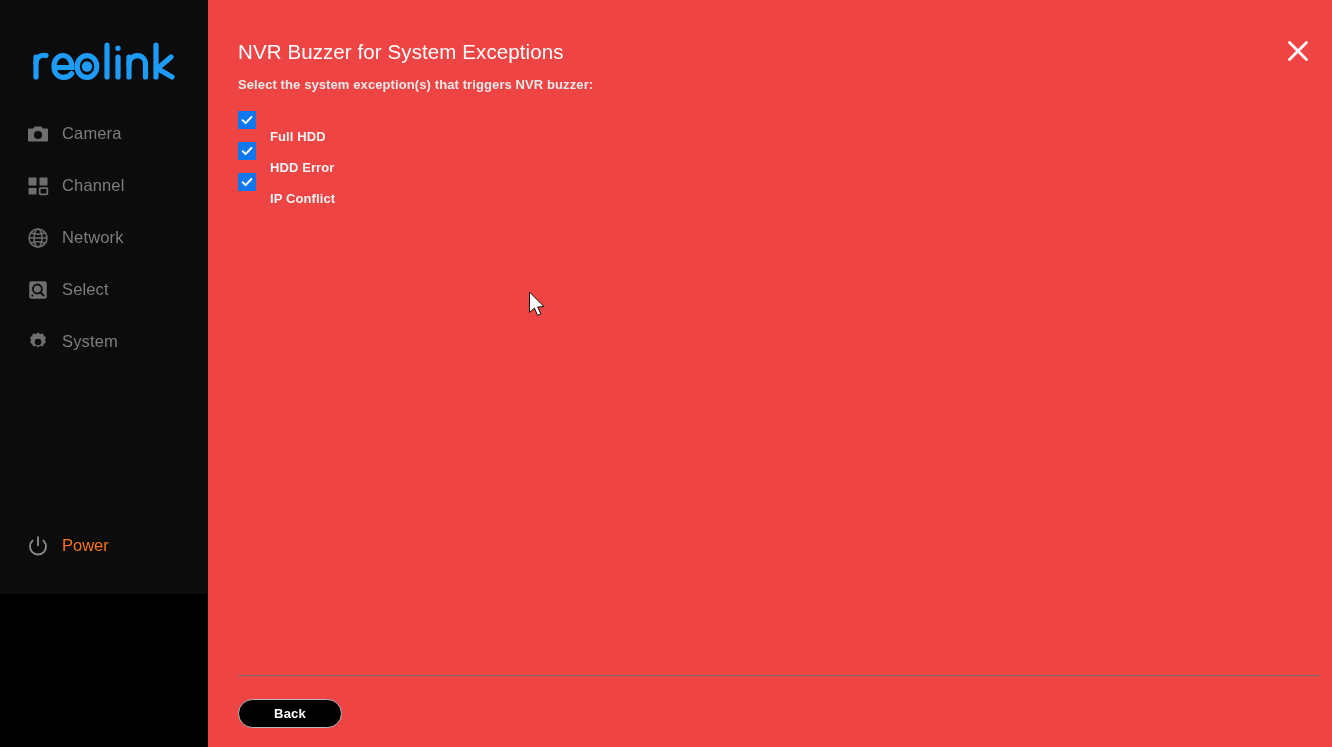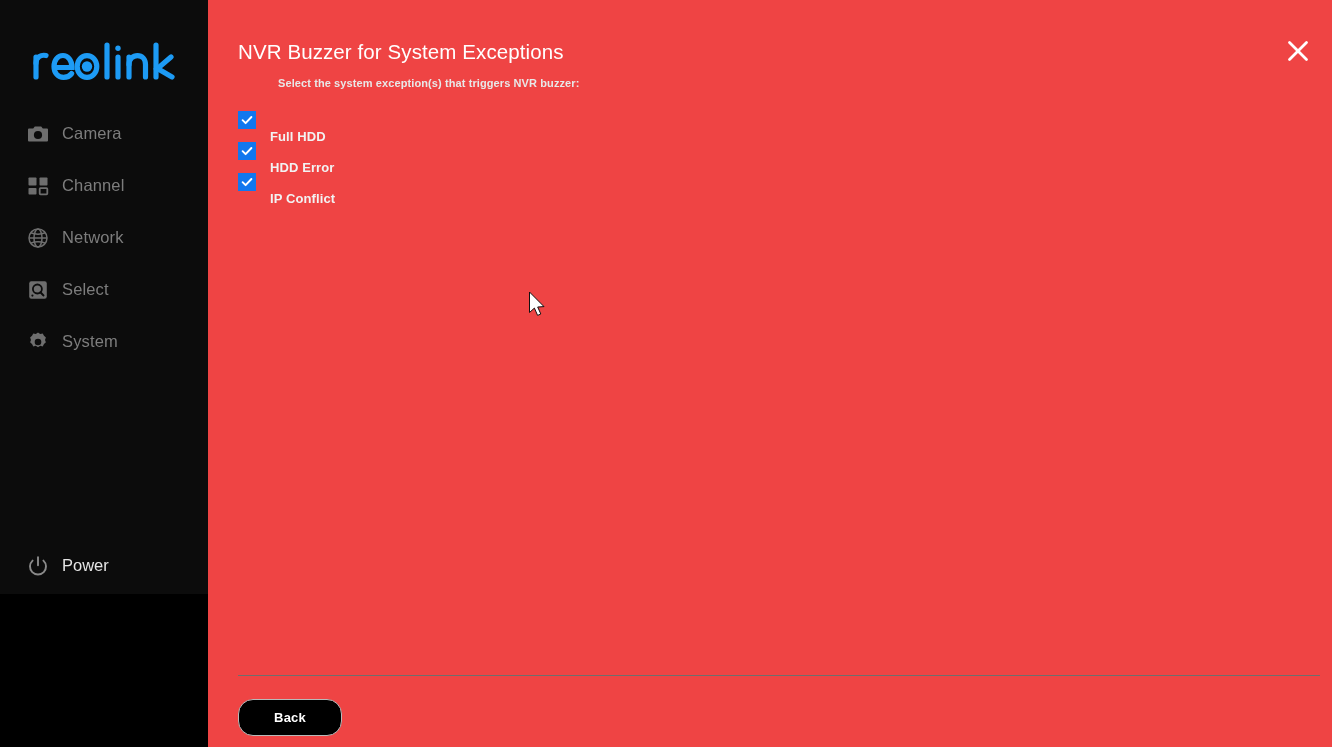--- a/index.html
+++ b/index.html
@@ -77,27 +77,27 @@
     background: #0a6bff;
     color: #ffffff;
   }
   .nav-item.active .nav-icon svg { fill: #ffffff; stroke: #ffffff; }
 
   .nav-label { line-height: 1; padding-bottom: 1px; }
 
   #power-item {
     position: absolute;
     left: 15px;
-    bottom: 4px;
+    bottom: 24px;
     width: 193px;
     height: 48px;
     display: flex;
     align-items: center;
     padding-left: 10px;
-    color: #e5e5e5;
+    color: #f97316;
     font-size: 16.5px;
     cursor: pointer;
     user-select: none;
   }
   #power-item .nav-icon {
     width: 26px; height: 26px; margin-right: 11px;
     display: flex; align-items: center; justify-content: center;
     flex: 0 0 26px;
   }
 
@@ -128,26 +128,25 @@
     display: flex;
     align-items: center;
     justify-content: center;
     cursor: pointer;
   }
 
   #subtitle {
     position: absolute;
     left: 30px;
     top: 77px;
-    font-size: 11px;
+    font-size: 13px;
     font-weight: bold;
     color: #e8e8e8;
     letter-spacing: 0.1px;
     white-space: nowrap;
-    margin-left: 40px;
   }
 
   #options {
     position: absolute;
     left: 30px;
     top: 104px;
     width: 700px;
   }
 
   .opt-row {
@@ -190,21 +189,21 @@
   }
 
   #footer {
     position: absolute;
     left: 30px;
     top: 699px;
   }
 
   #back-button {
     width: 104px;
-    height: 37px;
+    height: 29px;
     border: 1px solid #b9b9b9;
     border-radius: 15px;
     background: #000000;
     color: #ffffff;
     font-family: "Liberation Sans", sans-serif;
     font-size: 13px;
     font-weight: bold;
     letter-spacing: 0.2px;
     cursor: pointer;
     display: flex;

